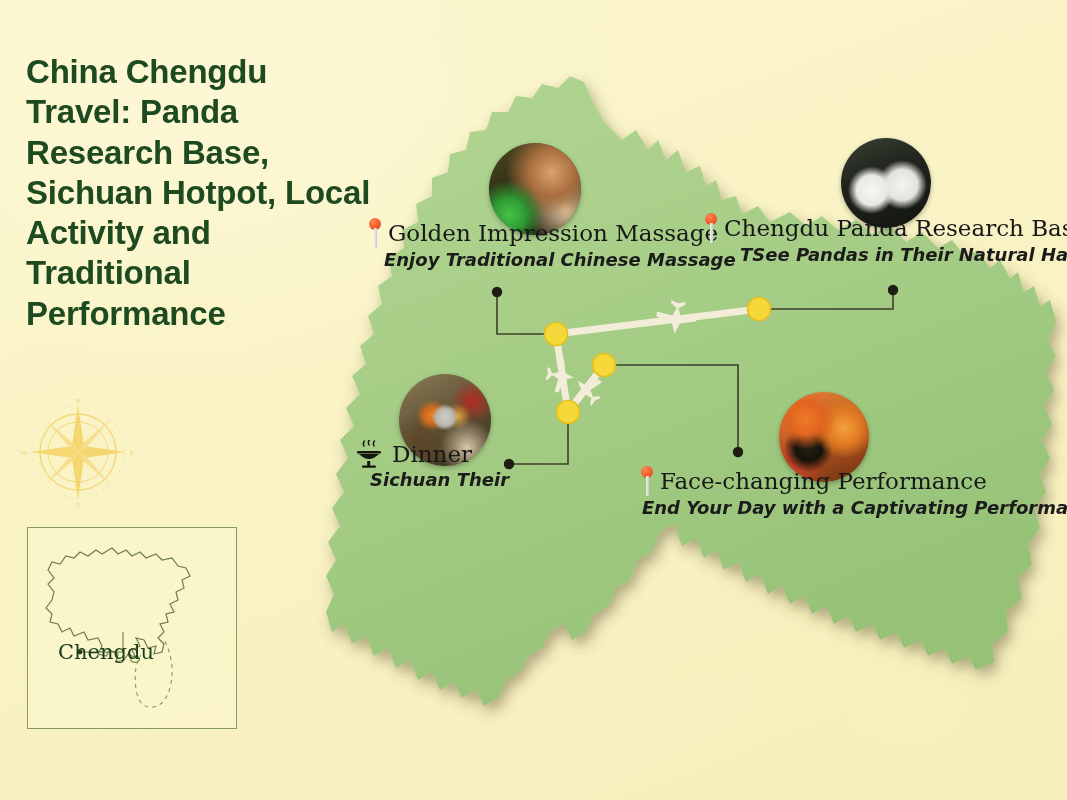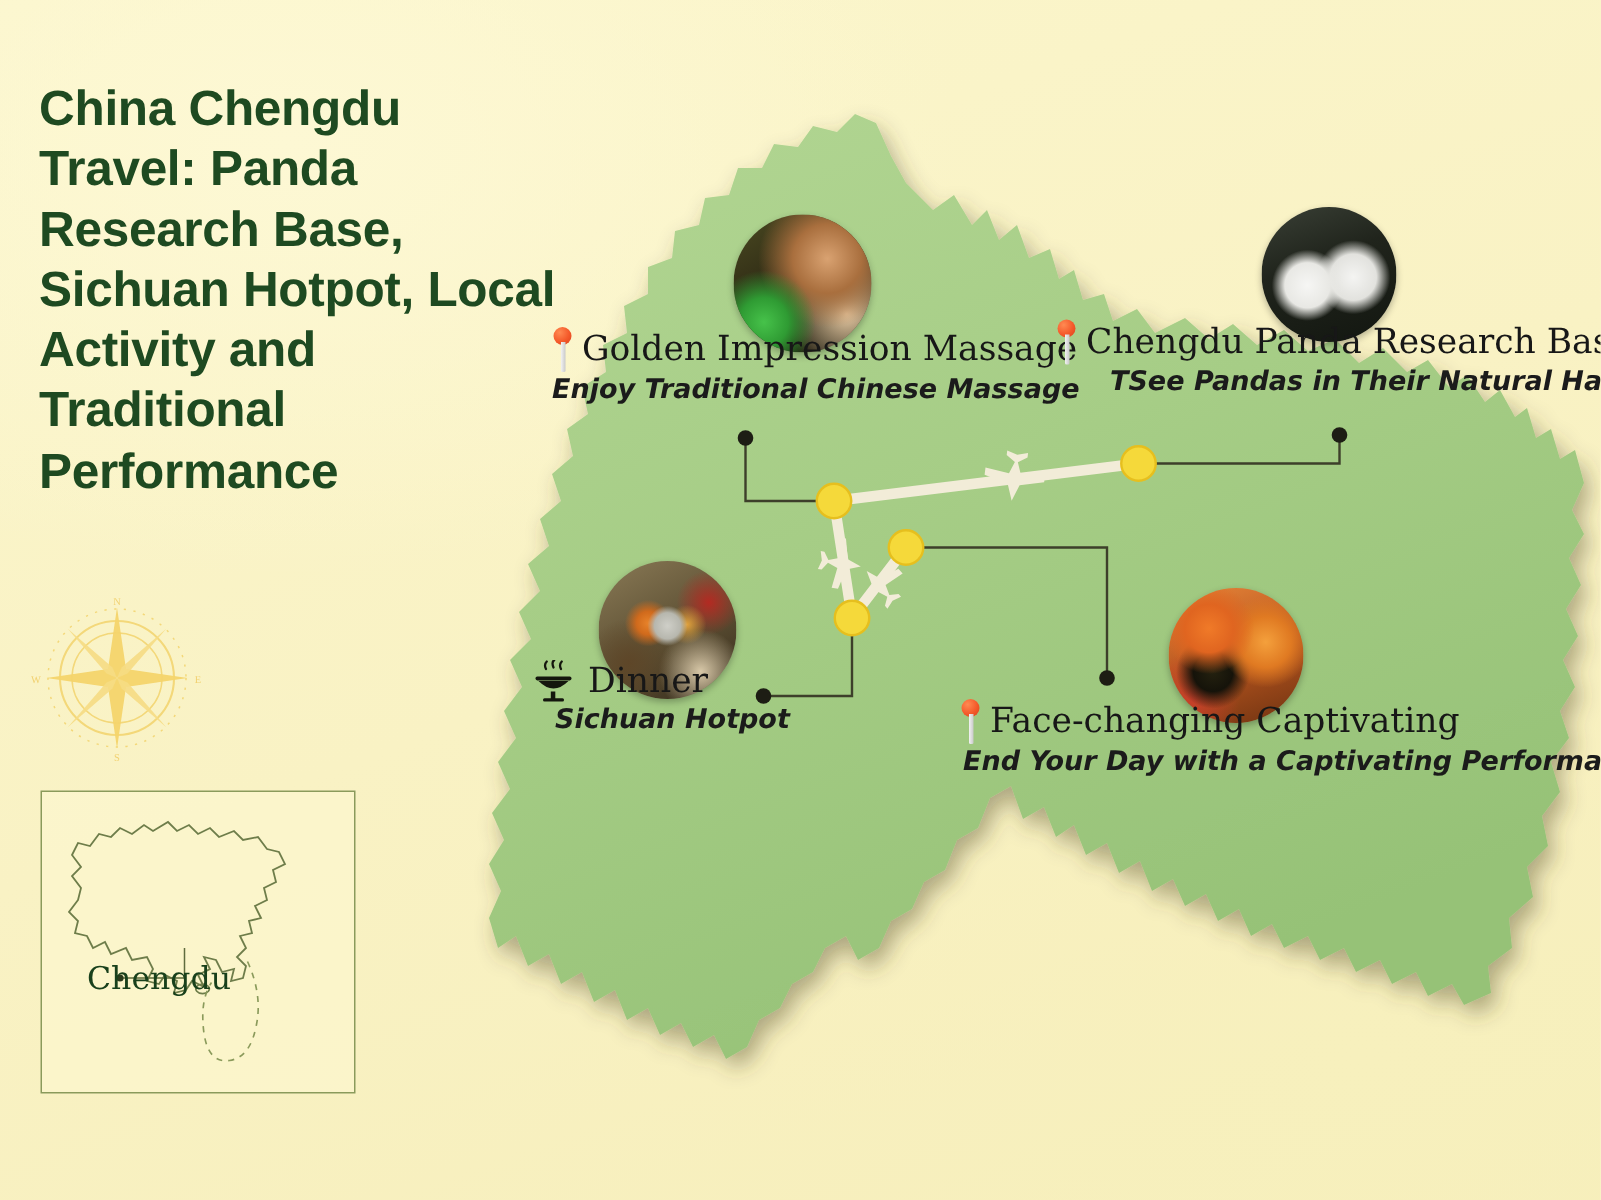--- a/index.html
+++ b/index.html
@@ -269,21 +269,21 @@
   </div>
 
   <div class="lbl" style="left:368px;top:218px;">
     <div class="row">
       <span class="pin">
         <span class="head"></span>
           <span class="needle"></span>
       </span>
       <span class="t1">Golden Impression Massage</span>
     </div>
-    <div class="t2" style="">Enjoy Traditional Chinese Massage</div>
+    <div class="t2" style="margin-left:16px;">Enjoy Traditional Chinese Massage</div>
   </div>
 
   <div class="lbl" style="left:704px;top:213px;">
     <div class="row">
       <span class="pin">
         <span class="head"></span>
           <span class="needle"></span>
       </span>
       <span class="t1">Chengdu Panda Research Base</span>
     </div>
@@ -300,27 +300,27 @@
             <path d="M22,6 q-1.5,-3 0.5,-5"></path>
           </g>
           <rect x="5" y="11" width="24" height="2.6" rx="1.2" fill="#14160d"></rect>
           <path d="M7,14 q10,10 20,0 Z" fill="#14160d"></path>
           <rect x="15.2" y="21" width="3" height="5" fill="#14160d"></rect>
           <rect x="10" y="25.5" width="14" height="2.2" rx="1" fill="#14160d"></rect>
         </svg>
       </span>
       <span class="t1">Dinner</span>
     </div>
-    <div class="t2" style="margin-left:18px;">Sichuan Hotpot</div>
+    <div class="t2" style="margin-left:18px;">Sichuan Their</div>
   </div>
 
   <div class="lbl" style="left:640px;top:466px;">
     <div class="row">
       <span class="pin">
         <span class="head"></span>
           <span class="needle"></span>
       </span>
-      <span class="t1">Face-changing Captivating</span>
+      <span class="t1">Face-changing Performance</span>
     </div>
     <div class="t2" style="margin-left:2px;">End Your Day with a Captivating Performance</div>
   </div>
 
 </div>
 
 </body></html>

